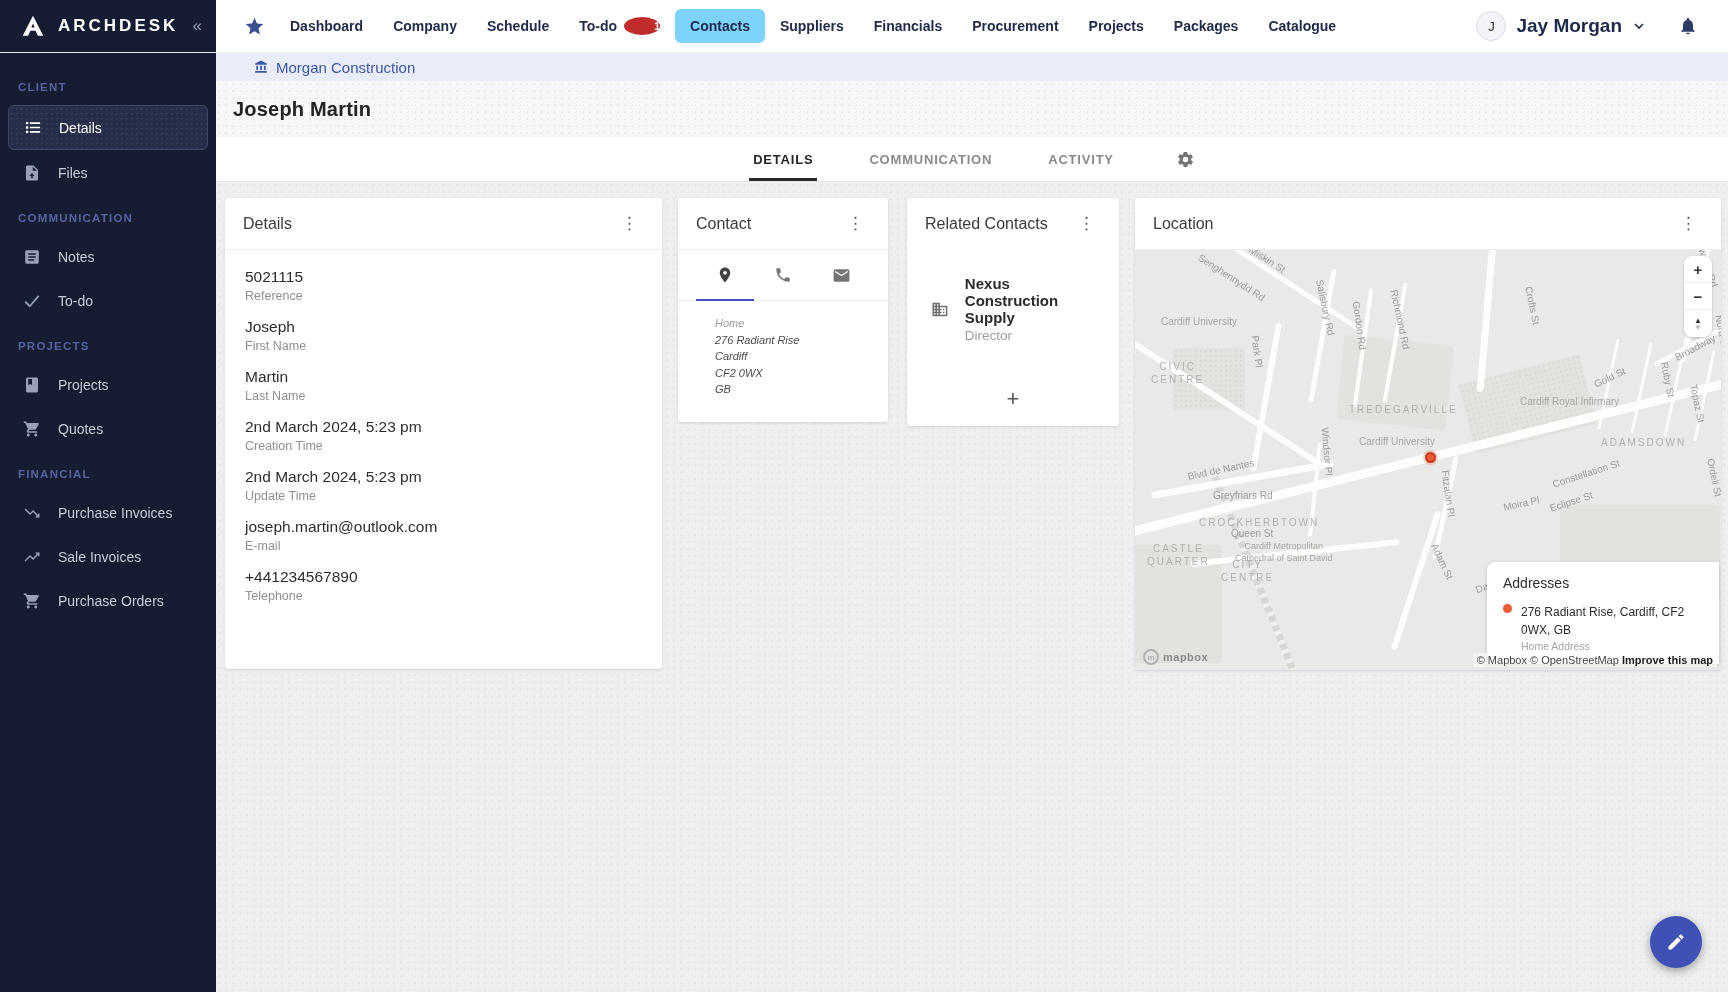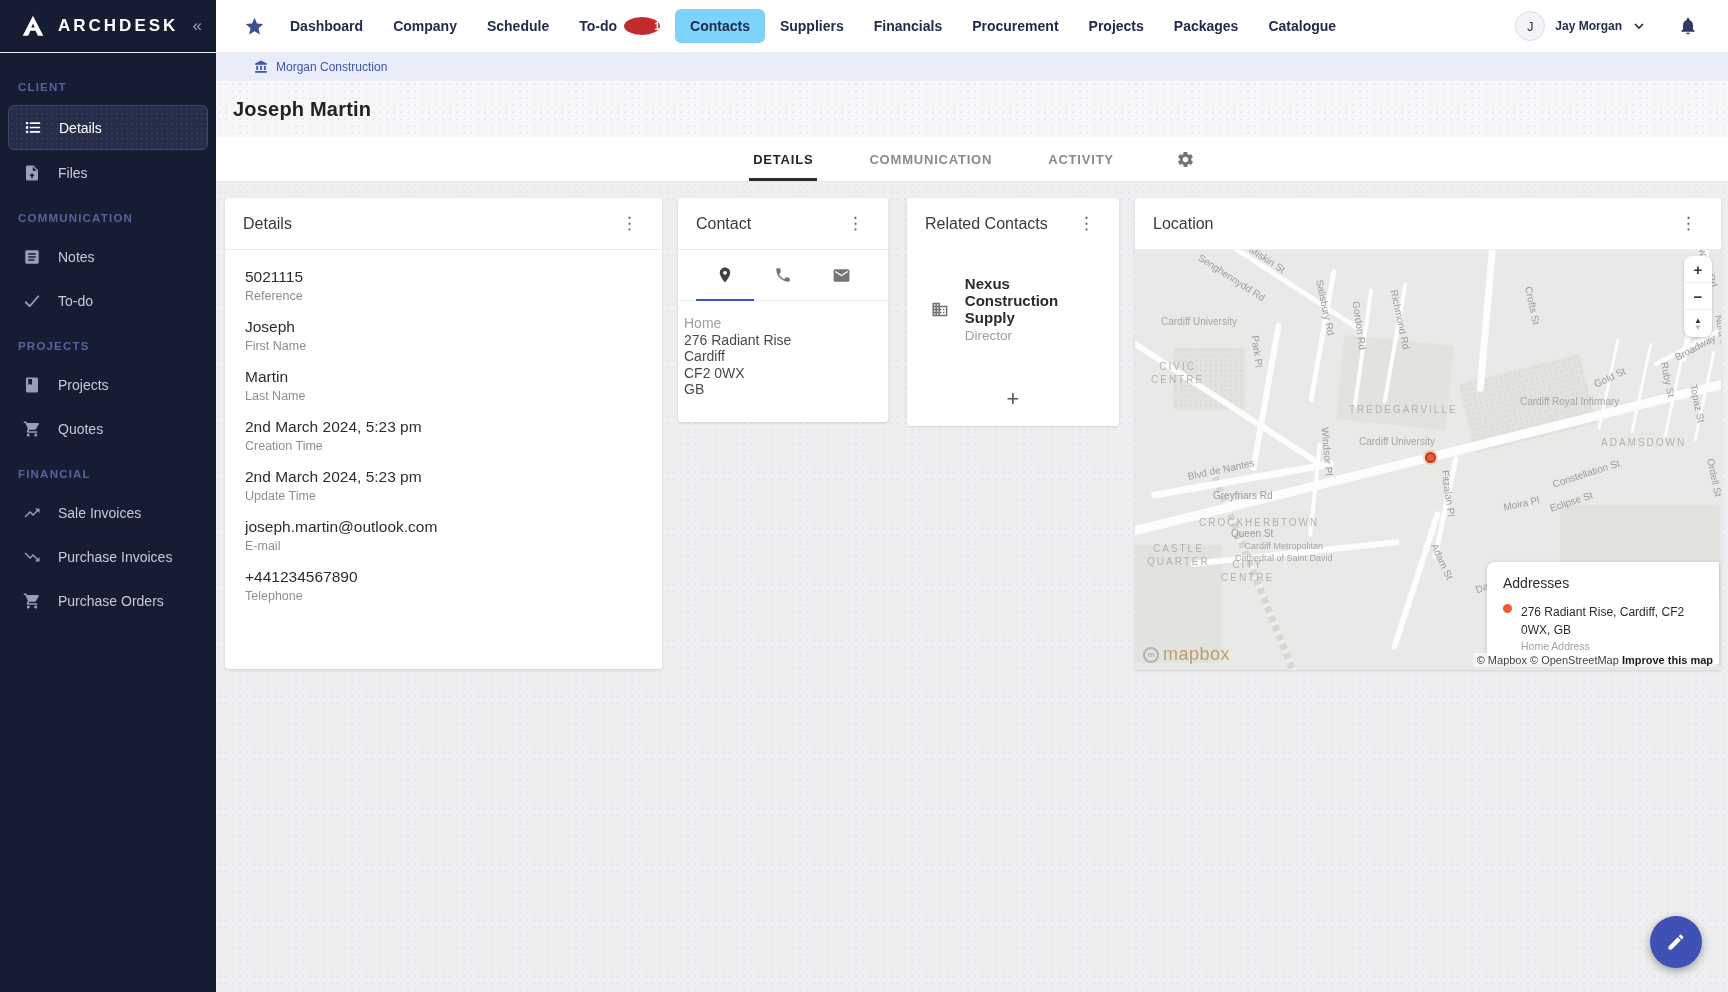--- a/index.html
+++ b/index.html
@@ -14,36 +14,36 @@
   .logo-text { color:#fff; font-size:17px; font-weight:bold; letter-spacing:3px; }
   .collapse { margin-left:auto; color:#98a0b6; font-size:17px; cursor:pointer; }
   .nav-star { display:flex; align-items:center; margin:0 10px 0 28px; }
   .topnav { display:flex; align-items:center; }
   .topnav .nav-item { font-size:14px; font-weight:bold; color:#212c4b; padding:9px 15px; border-radius:6px; cursor:pointer; display:flex; align-items:center; gap:7px; white-space:nowrap; }
   .topnav .nav-item.active { background:#7dd3fc; }
   .badge { background:#c12b2b; color:#fff; font-size:10.5px; font-weight:bold; width:18px; height:18px; border-radius:50%; display:flex; align-items:center; justify-content:center;padding-left:36px; }
   .top-right { margin-left:auto; display:flex; align-items:center; padding-right:30px; gap:34px; }
   .user { display:flex; align-items:center; gap:10px; cursor:pointer; }
   .avatar { width:30px; height:30px; border-radius:50%; background:#f2f4f8; border:1px solid #d9dde8; display:flex; align-items:center; justify-content:center; font-size:13px; color:#333; }
-  .user-name { font-size:12px; font-weight:bold; color:#1f2a4a; }
+  .user-name { font-size:19px; font-weight:bold; color:#1f2a4a; }
   .chev-down { width:10px; height:10px; margin-left:2px; }
 
   
   .shell { flex:1; display:flex; min-height:0; }
   .sidebar { width:216px; flex:0 0 216px; background:#161d33; padding-top:12px; }
   .sec-title { color:#5563a0; font-size:11.5px; font-weight:bold; letter-spacing:1.2px; padding:16px 12px 10px 18px; }
   .side-item { display:flex; align-items:center; gap:16px; color:#c6cad6; font-size:14px; padding:12px 14px; margin:2px 8px; border-radius:6px; cursor:pointer; }
   .side-item svg { flex:0 0 20px; }
   .side-item.active { background:#252d49; border:1px solid #3e4766; color:#fff;
       background-image:radial-gradient(rgba(255,255,255,.07) 1px, transparent 1px); background-size:5px 5px; }
 
   
   .main { flex:1; display:flex; flex-direction:column; min-width:0; }
   .breadcrumb-bar { height:28px; background:#e9ecf9; display:flex; align-items:center; padding-left:38px; gap:8px; flex:0 0 28px; }
-  .crumb { font-size:12px; color:#3d56a6; cursor:pointer; }
+  .crumb { font-size:15px; color:#3d56a6; cursor:pointer; }
   .page-head { height:56px; background:#f7f7fa; display:flex; align-items:center; padding-left:17px; flex:0 0 56px;
       background-image:radial-gradient(#e7e7ec 1px, transparent 1px); background-size:7px 7px; }
   .page-title { font-size:20px; font-weight:bold; color:#232323; letter-spacing:.2px; }
   .tabbar { height:45px; background:#fff; border-bottom:1px solid #e4e4e8; display:flex; align-items:stretch; justify-content:center; gap:48px; flex:0 0 45px; }
   .tab { display:flex; align-items:center; font-size:13px; letter-spacing:.8px; color:#8a8a8a; font-weight:bold; cursor:pointer; position:relative; padding:0 4px; }
   .tab.active { color:#262626; }
   .tab.active::after { content:""; position:absolute; left:0; right:0; bottom:0; height:3px; background:#2b2b2b; }
   .tab-gear { display:flex; align-items:center; margin-left:10px; cursor:pointer; }
 
   .content { flex:1; display:flex; padding:16px 7px 0 9px; gap:16px; min-height:0;
@@ -59,21 +59,21 @@
   .details-body { padding:18px 20px; }
   .field { margin-bottom:15px; }
   .field-value { font-size:15.5px; color:#2d2d2d; }
   .field-label { font-size:12.5px; color:#8f8f8f; margin-top:3px; }
 
   .col2 { width:441px; flex:0 0 441px; display:flex; gap:19px; }
   .contact-card { height:224px; }
   .icon-tabs { display:flex; padding:0 18px; border-bottom:1px solid #ececec; }
   .icon-tab { width:58px; height:50px; display:flex; align-items:center; justify-content:center; cursor:pointer; position:relative; }
   .icon-tab.active::after { content:""; position:absolute; left:0; right:0; bottom:-1px; height:2px; background:#3f51c8; }
-  .address-block { padding:14px 6px; font-size:14px; line-height:16.5px; color:#4a4a4a; }
+  .address-block { padding:14px 37px; font-size:11px; line-height:16.5px; color:#4a4a4a;font-style:italic; }
   .addr-type { color:#9e9e9e; }
 
   .related-card { height:228px; position:relative; }
   .rc-item { display:flex; align-items:center; gap:16px; padding:26px 24px 0 24px; cursor:pointer; }
   .rc-name { font-size:15px; font-weight:bold; color:#2b2b2b; }
   .rc-role { font-size:13.5px; color:#9e9e9e; margin-top:2px; }
   .rc-add { position:absolute; left:50%; transform:translateX(-50%); bottom:12px; font-size:22px; color:#555; cursor:pointer; padding:2px 10px; }
 
   .col3 { flex:1; }
   .map-card { height:472px; display:flex; flex-direction:column; }
@@ -94,21 +94,21 @@
   .addr-panel { position:absolute; left:352px; top:312px; width:232px; background:#fff; border-radius:8px 0 0 0; box-shadow:0 1px 4px rgba(0,0,0,.18); padding:13px 14px 12px 16px; }
   .addr-panel-title { font-size:14px; color:#2b2b2b; margin-bottom:11px; }
   .addr-row { display:flex; gap:9px; align-items:flex-start; cursor:pointer; }
   .addr-dot { width:9px; height:9px; border-radius:50%; background:#ed5b35; margin-top:2px; flex:0 0 9px; }
   .addr-line { font-size:12px; color:#2b2b2b; line-height:14px; }
   .addr-sub { font-size:10.5px; color:#a2a2a2; margin-top:2px; }
   .attribution { position:absolute; right:4px; bottom:3px; font-size:11px; color:#404040; background:rgba(255,255,255,.6); padding:1px 4px; }
   .attribution b { color:#1a1a1a; cursor:pointer;text-align:right; }
   .mapbox-logo { position:absolute; left:8px; bottom:5px; display:flex; align-items:center; gap:4px; opacity:.55; }
   .mapbox-logo .mb-circle { width:16px; height:16px; border-radius:50%; border:2px solid #8a8a8a; display:flex; align-items:center; justify-content:center; font-size:8px; color:#8a8a8a; font-weight:bold; }
-  .mapbox-logo .mb-word { font-size:18px; font-weight:normal; color:#a16207; letter-spacing:.5px; }
+  .mapbox-logo .mb-word { font-size:11px; font-weight:bold; color:#404040; letter-spacing:.5px; }
 
   .fab { position:absolute; left:1650px; top:916px; width:52px; height:52px; border-radius:50%; background:#3f51b5; display:flex; align-items:center; justify-content:center; box-shadow:0 3px 10px rgba(0,0,0,.35); cursor:pointer; z-index:40; }
 </style>
 </head>
 <body>
 
 <div class="app">
 
   <div class="topbar">
     <div class="logo-block">
@@ -194,29 +194,29 @@
       <div class="side-item">
         <svg width="18" height="18" viewBox="0 0 24 24">
             <path fill="#99a0b5" d="M7 18c-1.1 0-2 .9-2 2s.9 2 2 2 2-.9 2-2-.9-2-2-2zM1 2v2h2l3.6 7.6-1.4 2.4c-.2.4-.2.8-.2 1 0 1.1.9 2 2 2h12v-2H7.4c-.1 0-.2-.1-.2-.2l.1-.2 1-1.6h7.4c.8 0 1.4-.4 1.7-1l3.6-6.5c.1-.2.1-.3.1-.5 0-.6-.4-1-1-1H5.2L4.3 2H1zm16 16c-1.1 0-2 .9-2 2s.9 2 2 2 2-.9 2-2-.9-2-2-2z"></path>
           </svg>
         <span>Quotes</span>
       </div>
 
       <div class="sec-title">FINANCIAL</div>
       <div class="side-item">
         <svg width="18" height="18" viewBox="0 0 24 24">
+            <path fill="#99a0b5" d="M16 18l2.3-2.3-4.9-4.9-4 4L2 7.4 3.4 6l6 6 4-4 6.3 6.3L22 12v6h-6z"></path>
+          </svg>
+        <span>Purchase Invoices</span>
+      </div>
+      <div class="side-item">
+        <svg width="18" height="18" viewBox="0 0 24 24">
             <path fill="#99a0b5" d="M16 6l2.3 2.3-4.9 4.9-4-4L2 16.6 3.4 18l6-6 4 4 6.3-6.3L22 12V6h-6z"></path>
           </svg>
         <span>Sale Invoices</span>
-      </div>
-      <div class="side-item">
-        <svg width="18" height="18" viewBox="0 0 24 24">
-            <path fill="#99a0b5" d="M16 18l2.3-2.3-4.9-4.9-4 4L2 7.4 3.4 6l6 6 4-4 6.3 6.3L22 12v6h-6z"></path>
-          </svg>
-        <span>Purchase Invoices</span>
       </div>
       <div class="side-item">
         <svg width="18" height="18" viewBox="0 0 24 24">
             <path fill="#99a0b5" d="M7 18c-1.1 0-2 .9-2 2s.9 2 2 2 2-.9 2-2-.9-2-2-2zM1 2v2h2l3.6 7.6-1.4 2.4c-.2.4-.2.8-.2 1 0 1.1.9 2 2 2h12v-2H7.4c-.1 0-.2-.1-.2-.2l.1-.2 1-1.6h7.4c.8 0 1.4-.4 1.7-1l3.6-6.5c.1-.2.1-.3.1-.5 0-.6-.4-1-1-1H5.2L4.3 2H1zm16 16c-1.1 0-2 .9-2 2s.9 2 2 2 2-.9 2-2-.9-2-2-2z"></path>
           </svg>
         <span>Purchase Orders</span>
       </div>
     </div>
 
     <div class="main">

